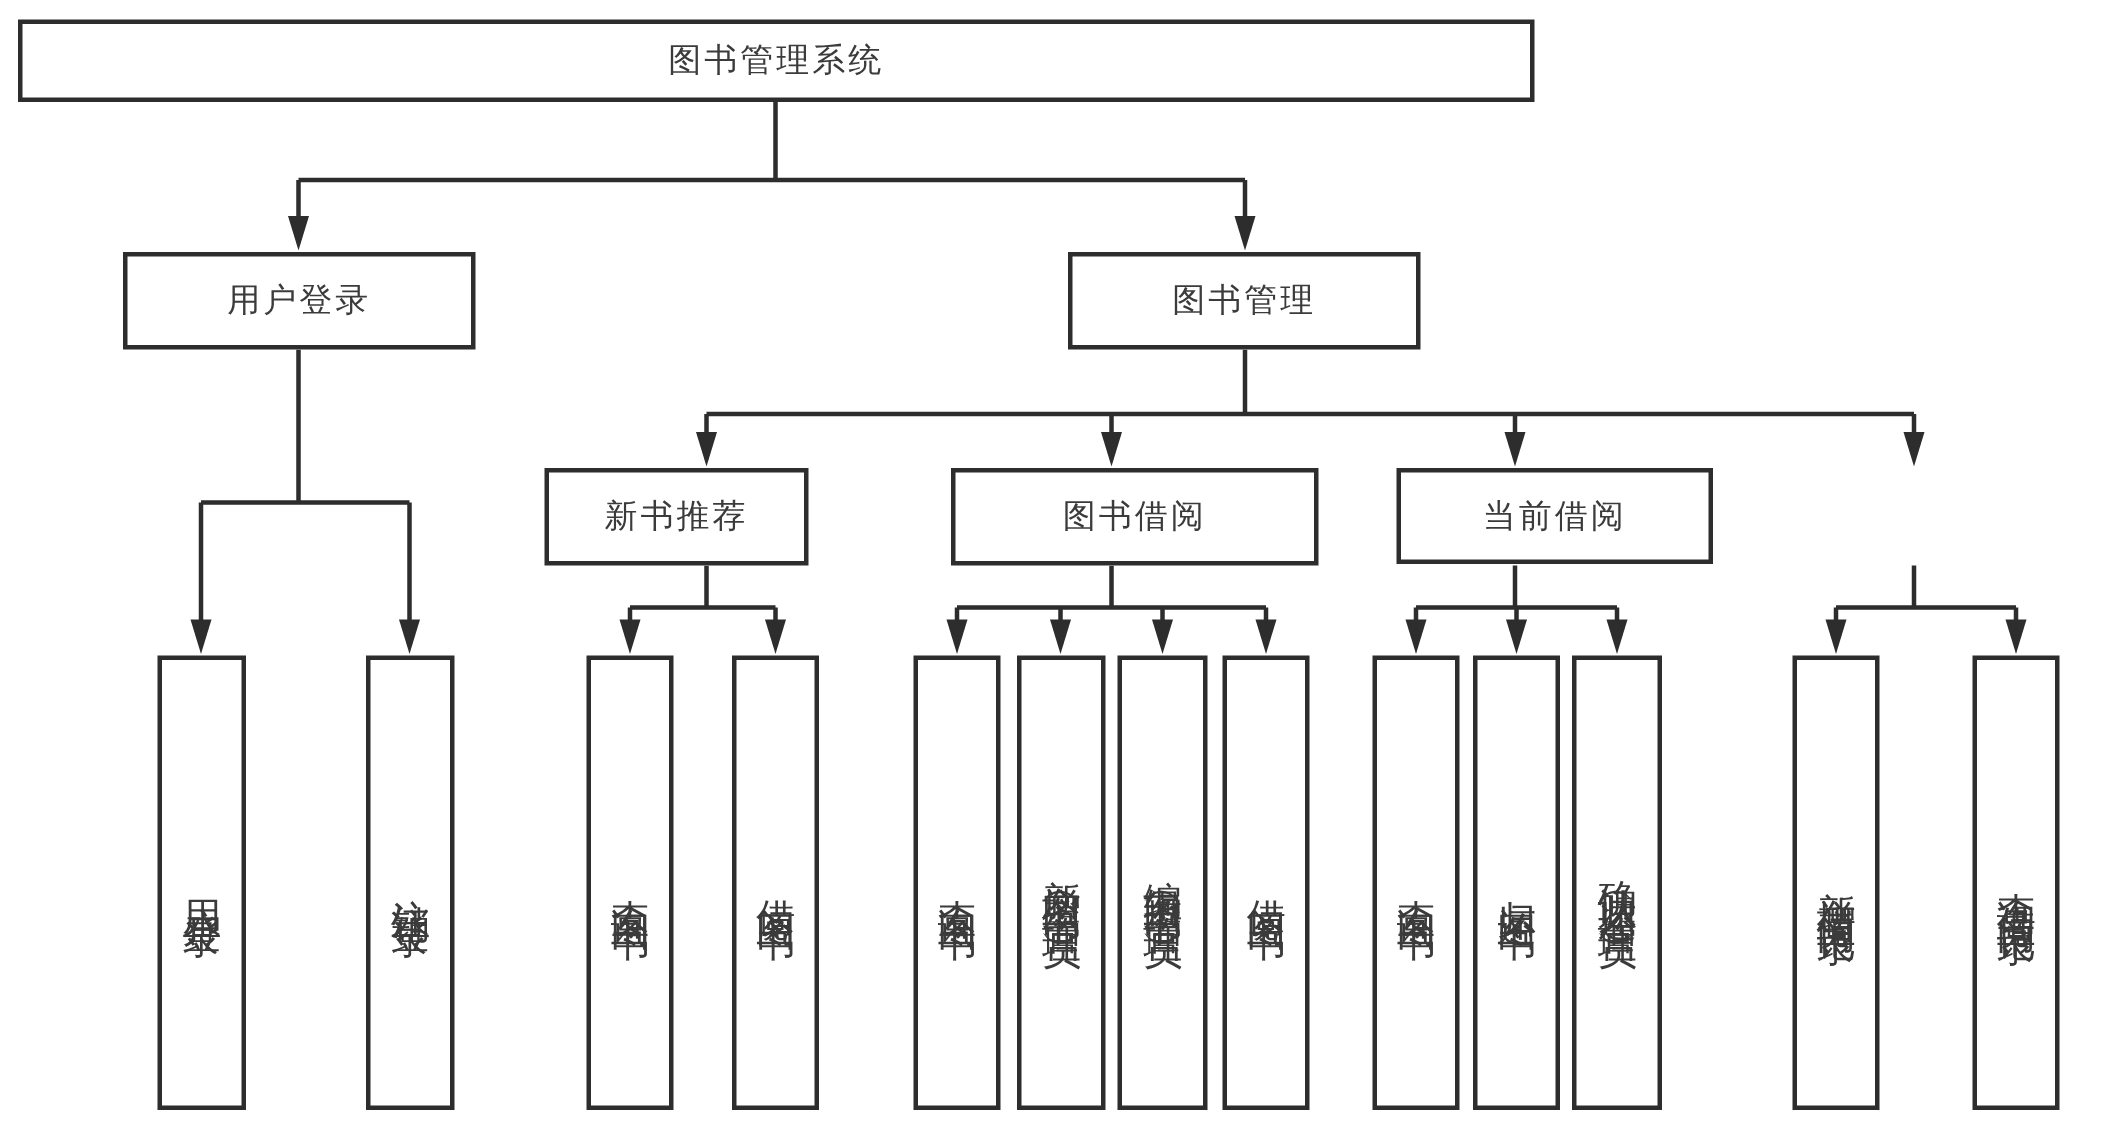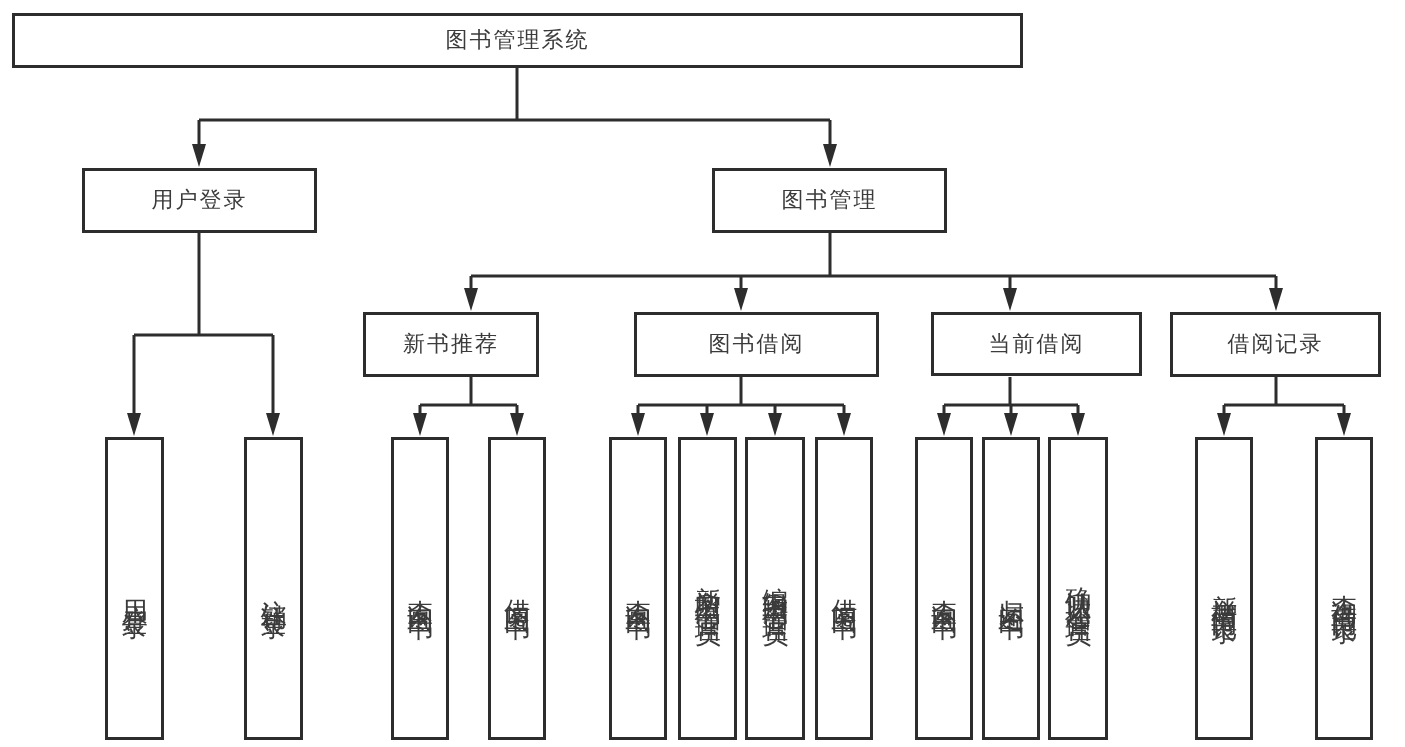--- a/index.html
+++ b/index.html
@@ -92,21 +92,20 @@
   </svg>
 
   <div class="box hnode" style="left:12px; top:13px; width:1011px; height:55px;">图书管理系统</div>
 
   <div class="box hnode" style="left:82px; top:168px; width:235px; height:65px;">用户登录</div>
   <div class="box hnode" style="left:712px; top:168px; width:235px; height:65px;">图书管理</div>
 
   <div class="box hnode" style="left:363px; top:312px; width:176px; height:65px;">新书推荐</div>
   <div class="box hnode" style="left:634px; top:312px; width:245px; height:65px;">图书借阅</div>
   <div class="box hnode" style="left:903px; top:312px; width:211px; height:64px;margin-left:28px;">当前借阅</div>
-  <div class="box hnode" style="left:1170px; top:312px; width:211px; height:65px;">借阅记录</div>
 
   <div class="box vnode" style="left:105px; top:437px; width:59px; height:303px;">用户登录</div>
   <div class="box vnode" style="left:244px; top:437px; width:59px; height:303px;">注销登录</div>
 
   <div class="box vnode" style="left:391px; top:437px; width:58px; height:303px;">查询图书</div>
   <div class="box vnode" style="left:488px; top:437px; width:58px; height:303px;">借阅图书</div>
 
   <div class="box vnode" style="left:609px; top:437px; width:58px; height:303px;">查询图书</div>
   <div class="box vnode" style="left:678px; top:437px; width:59px; height:303px;">新增图书（管理员）</div>
   <div class="box vnode" style="left:745px; top:437px; width:60px; height:303px;">编辑图书（管理员）</div>

